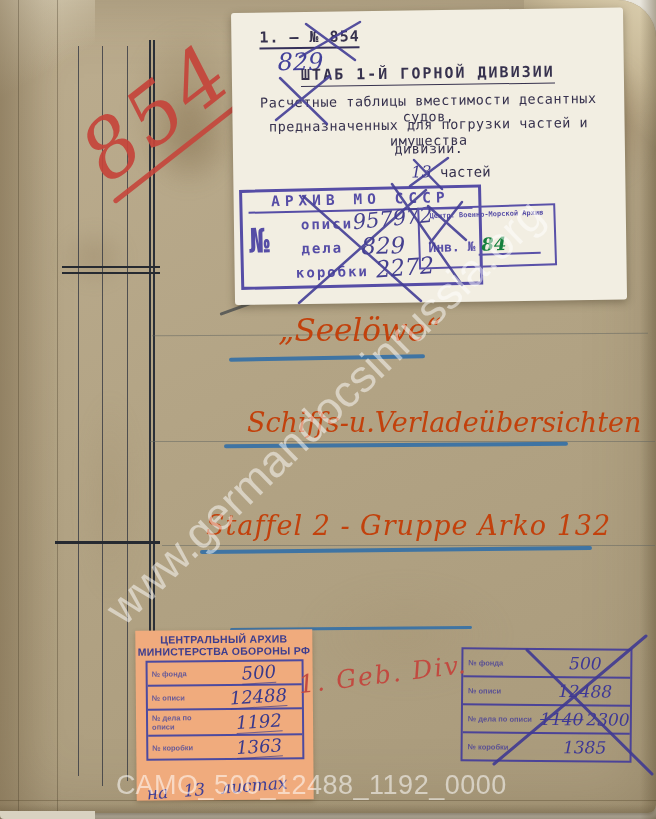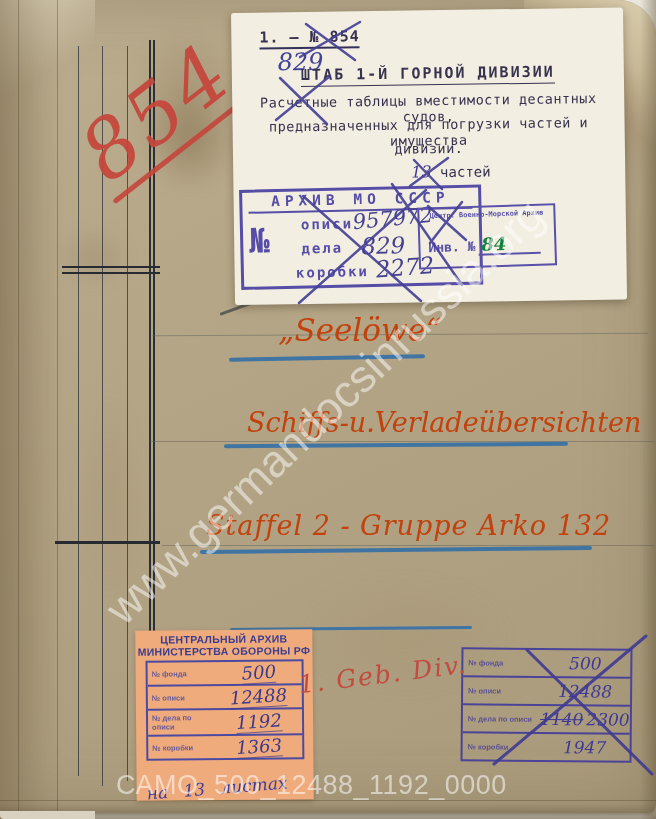--- a/index.html
+++ b/index.html
@@ -218,21 +218,21 @@
     <div class="r-row">
       <div class="r-lab">№ описи</div>
       <div class="r-val">12488</div>
     </div>
     <div class="r-row">
       <div class="r-lab">№ дела по описи</div>
       <div class="r-val"><span class="r-old">1140</span><span>2300</span></div>
     </div>
     <div class="r-row">
       <div class="r-lab">№ коробки</div>
-      <div class="r-val">1947</div>
+      <div class="r-val">1385</div>
     </div>
   </div>
 
   <svg id="crosses" width="656" height="819">
     <g stroke="#443e96" stroke-width="2.5" stroke-linecap="round" opacity="0.9">
       <line x1="303" y1="196" x2="421" y2="301"></line>
       <line x1="426" y1="190" x2="299" y2="303"></line>
       <line x1="392" y1="184" x2="462" y2="285"></line>
       <line x1="428" y1="206" x2="466" y2="240"></line>
       <line x1="462" y1="202" x2="430" y2="243"></line>

